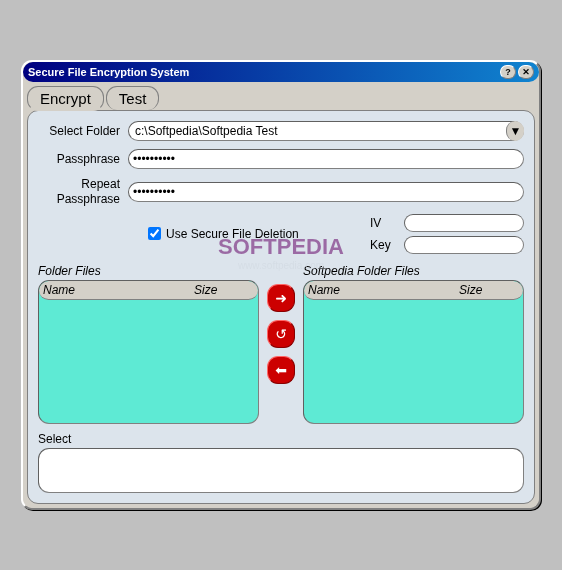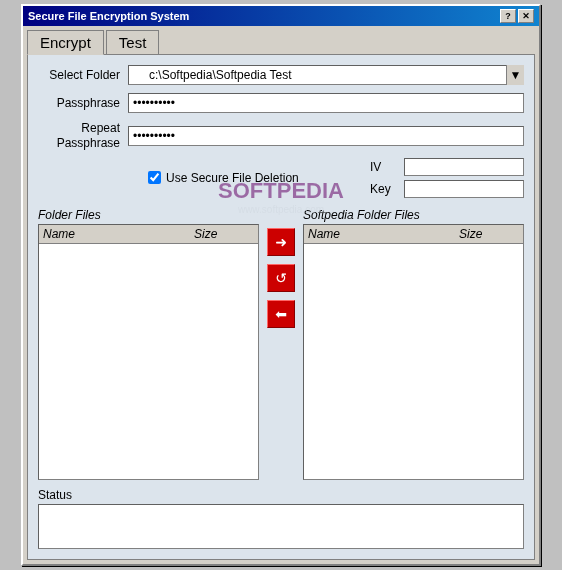--- a/index.html
+++ b/index.html
@@ -1,15 +1,15 @@
 <!DOCTYPE html>
 <html><head>
   <meta charset="utf-8">
   <style>
-    * { box-sizing: border-box; margin: 0; padding: 0; }
+    * { box-sizing: border-box; margin: 0; padding: 0; border-radius: 11px; }
     body {
       background: #c0c0c0;
       font-family: 'Segoe UI', Tahoma, Arial, sans-serif;
       font-size: 12px;
       display: flex;
       justify-content: center;
       align-items: center;
       width: 562px;
       height: 570px;
     }
@@ -106,21 +106,21 @@
       position: relative;
     }
     .form-select {
       width: 100%;
       height: 20px;
       background: white;
       border: 1px solid #808080;
       border-top-color: #606060;
       border-left-color: #606060;
       font-size: 12px;
-      padding: 0 20px;
+      padding: 0 6px;
       appearance: none;
       cursor: pointer;
     }
     .select-arrow {
       position: absolute;
       right: 0;
       top: 0;
       width: 18px;
       height: 20px;
       background: #d4d0c8;
@@ -156,25 +156,25 @@
     .list-panel {
       flex: 1;
       font-style: italic;
     }
     .list-title {
       font-size: 12px;
       font-weight: normal;
       margin-bottom: 2px;
     }
     .list-box {
-      background: #ffffff;
-      border: 1px solid #808080;
-      border-top-color: #606060;
-      border-left-color: #606060;
-      height: 256px;
+      background: #5eead4;
+      border: 1px solid #808080;
+      border-top-color: #606060;
+      border-left-color: #606060;
+      height: 144px;
       overflow-y: auto;
     }
     .list-header {
       display: flex;
       background: #d4d0c8;
       border-bottom: 1px solid #808080;
       padding: 2px 4px;
     }
     .list-header-col {
       font-size: 12px;
@@ -315,18 +315,18 @@
           <div class="list-box">
             <div class="list-header">
               <span class="list-header-col name">Name</span>
               <span class="list-header-col size">Size</span>
             </div>
           </div>
         </div>
       </div>
 
       <div class="status-section">
-        <div class="status-label">Status</div>
+        <div class="status-label">Select</div>
         <div class="status-box"></div>
       </div>
     </div>
   </div>
 </div>
 
 </body></html>

